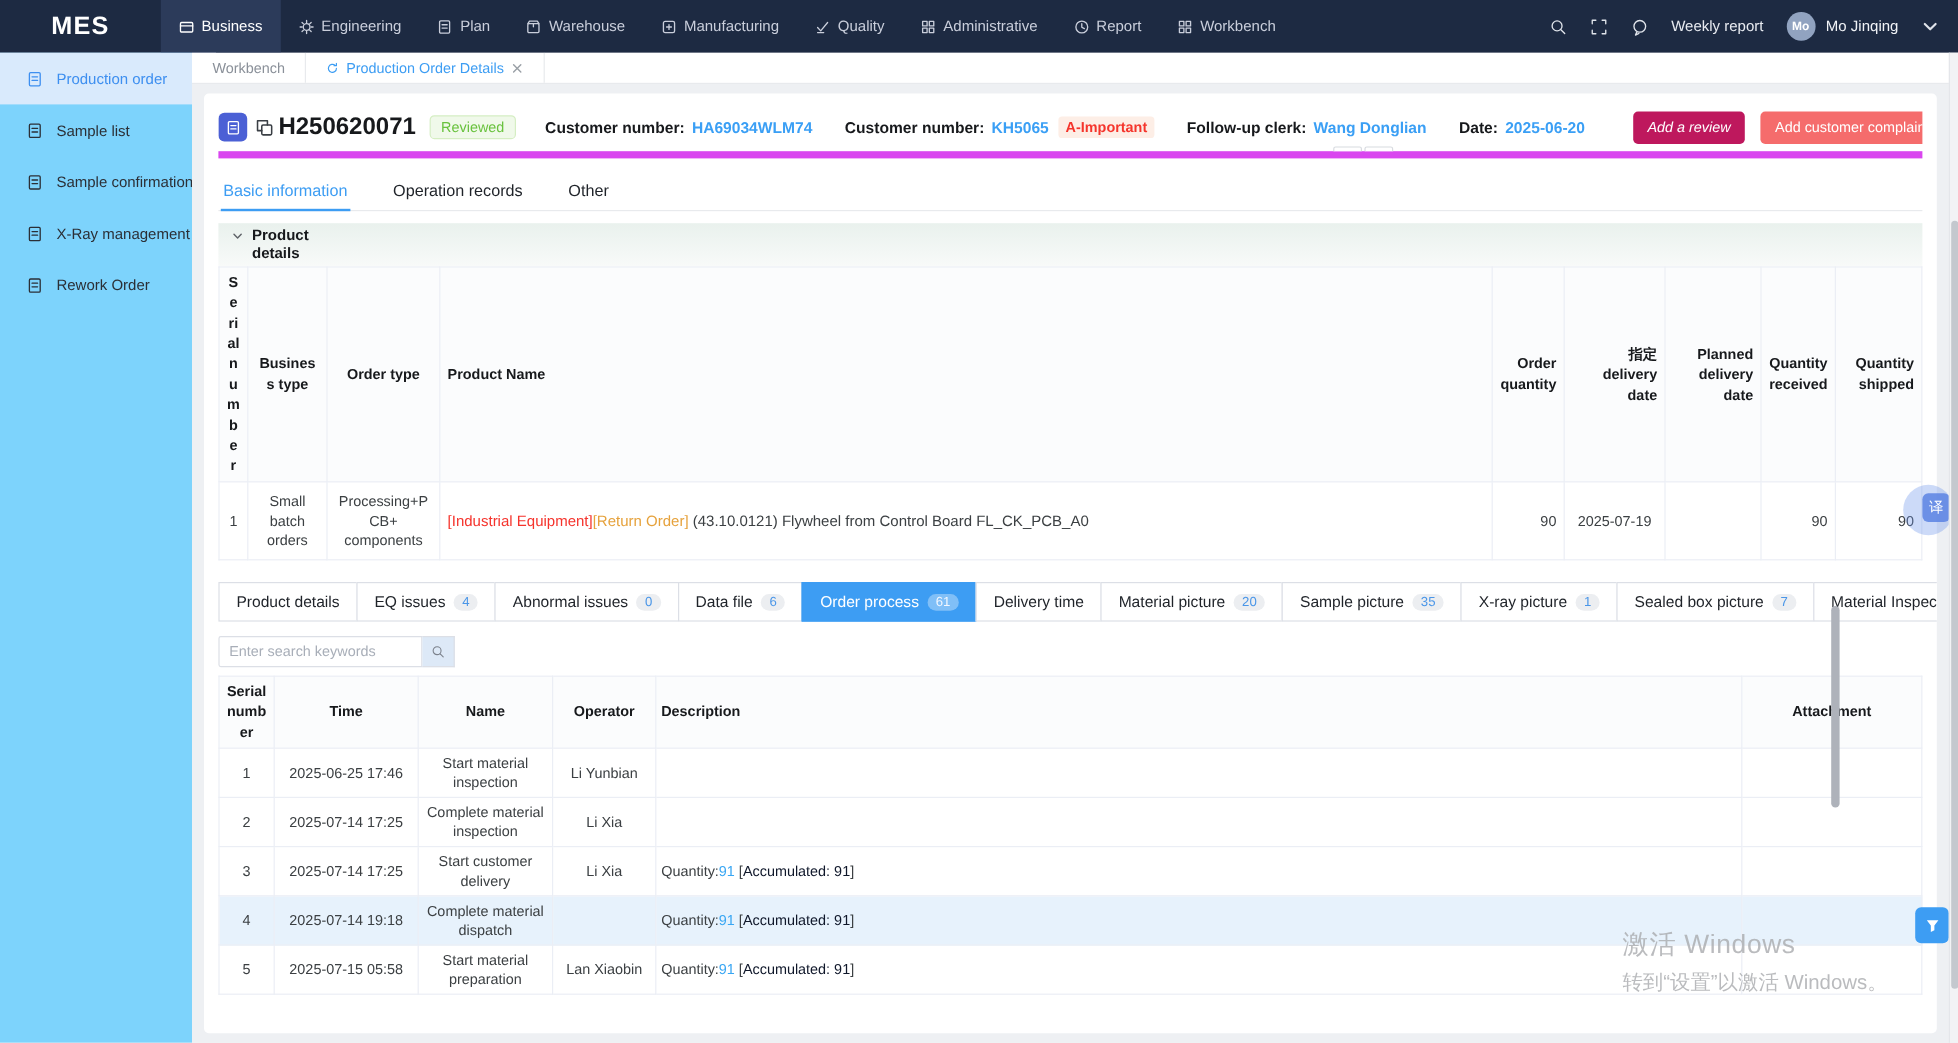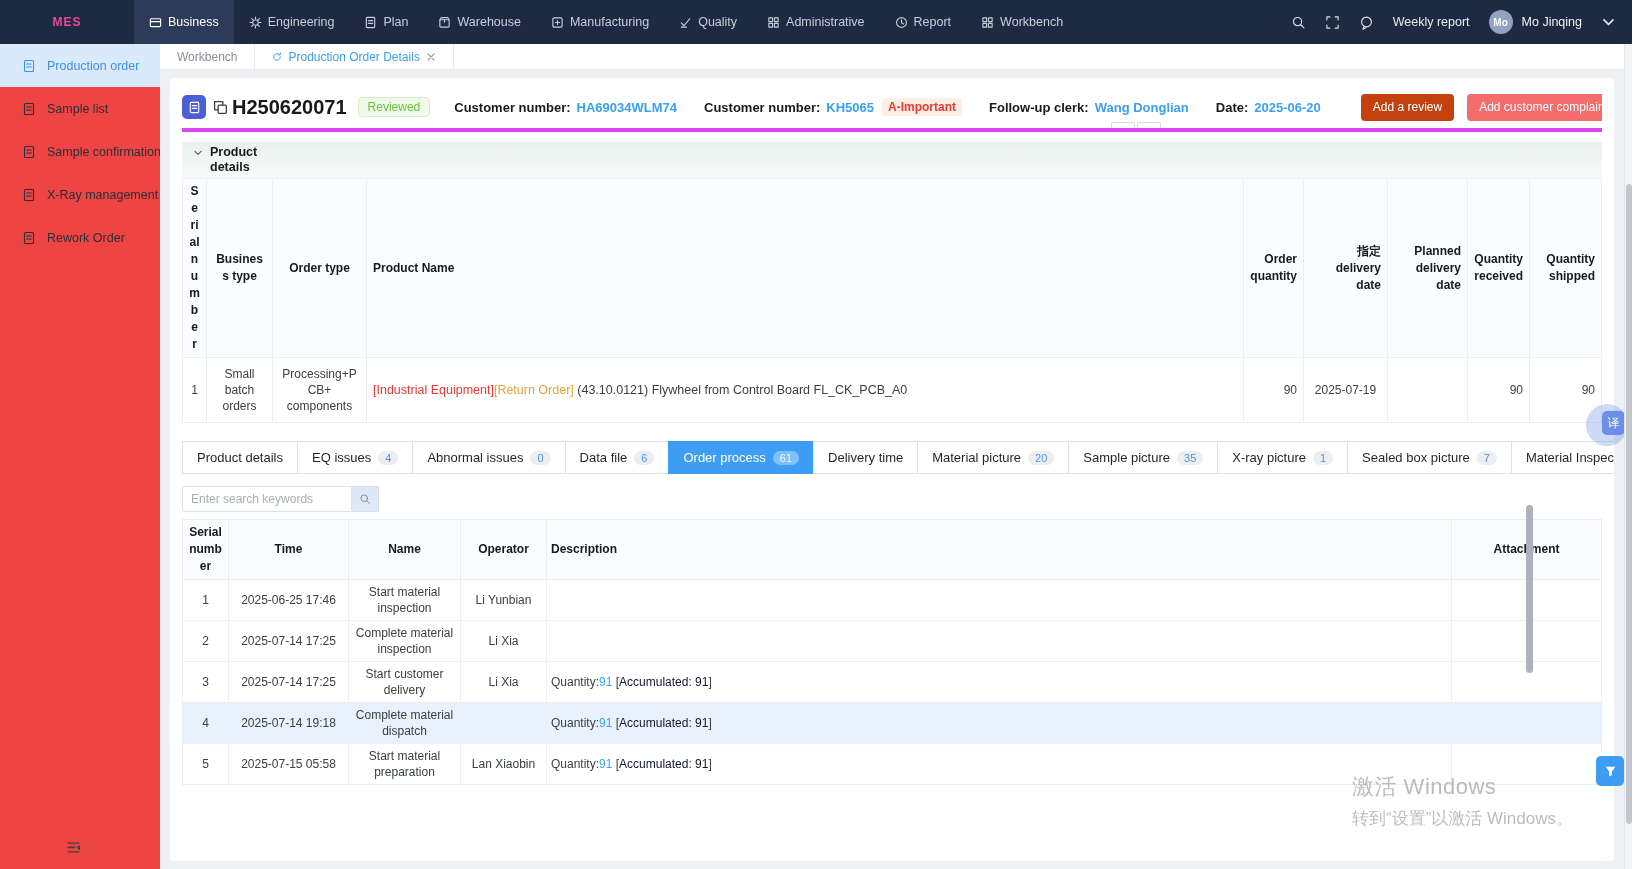--- a/index.html
+++ b/index.html
@@ -2,35 +2,35 @@
 <html><head>
 <meta charset="utf-8">
 <style>
   *{margin:0;padding:0;box-sizing:border-box}
   html,body{width:1632px;height:869px;overflow:hidden;background:#eef0f3;
     font-family:"Liberation Sans","DejaVu Sans",sans-serif;font-size:12.5px;color:#2b2f36}
   .icon svg{display:block;fill:none;stroke:currentColor;stroke-width:1.2;stroke-linecap:round;stroke-linejoin:round}
 
   
   .topnav{height:44px;background:#1d2a42;display:flex;align-items:center;color:#c9cedb}
-  .logo{width:134px;text-align:center;font-weight:bold;font-size:12px;color:#ec4899;letter-spacing:1px}
+  .logo{width:134px;text-align:center;font-weight:bold;font-size:21px;color:#ffffff;letter-spacing:1px}
   .nav-item{display:flex;align-items:center;gap:6px;padding:0 15px;height:44px;cursor:pointer;white-space:nowrap}
   .nav-item.active{background:#2c3b5a;color:#fff}
   .nav-item .icon svg{width:13px;height:13px}
   .nav-right{margin-left:auto;display:flex;align-items:center;gap:19px;padding-right:16px}
   .nav-right .icon svg{width:15px;height:15px;stroke:#dfe3ea}
   .weekly{color:#e8ebf1;font-size:12.5px;cursor:pointer}
   .avatar{width:24px;height:24px;border-radius:50%;background:#91a3c0;color:#fff;font-size:10px;
     display:flex;align-items:center;justify-content:center;font-weight:bold}
   .username{color:#f0f2f6;margin-left:-10px}
   .chev svg{width:9px;height:9px;stroke:#9aa4b6}
 
   
   .layout{display:flex;height:825px}
-  .sidebar{width:160px;background:#ef4444;display:flex;flex-direction:column;flex-shrink:0}
+  .sidebar{width:160px;background:#7dd3fc;display:flex;flex-direction:row;flex-shrink:0}
   .side-item{height:43px;display:flex;align-items:center;gap:11px;padding-left:22px;color:#2b2f36;
     cursor:pointer;white-space:nowrap;overflow:hidden;flex-shrink:0}
   .side-item .icon svg{width:14px;height:14px;stroke-width:1.1}
   .side-item.active{background:#d9eafc;color:#3d8ff0}
   .side-spacer{flex:1}
   .side-collapse{padding:12px 0 14px 66px;color:#3a3f45;cursor:pointer}
   .side-collapse svg{width:15px;height:15px}
 
   .content{flex:1;background:#eef0f3;position:relative;overflow:hidden}
   .tabbar{height:26px;background:#fff;display:flex;border-bottom:1px solid #e8eaed}
@@ -38,21 +38,21 @@
     border-right:1px solid #e8eaed;cursor:pointer;white-space:nowrap}
   .tb-tab.active{color:#3d9df3}
   .tb-tab .icon svg{width:10px;height:10px}
   .tb-tab .closex svg{stroke:#9aa0a6}
 
   
   .card{margin:8px 18px 0 10px;background:#fff;border-radius:4px;height:783px;
     padding:8px 12px 0;position:relative;overflow:hidden}
 
   .order-header{display:flex;align-items:center;height:46px;position:relative;overflow:hidden;
-    border-bottom:4px solid #d946ef}
+    border-bottom:6px solid #d946ef}
   .order-icon{width:24px;height:24px;border-radius:5px;background:#4b60d5;display:flex;
     align-items:center;justify-content:center;flex-shrink:0}
   .order-icon svg{width:13px;height:13px;stroke:#fff}
   .copy-ic{margin-left:7px;cursor:pointer}
   .copy-ic svg{width:15px;height:15px;stroke:#3a3f45}
   .order-no{font-size:20px;font-weight:bold;color:#17191c;margin:0 11px 0 4px;white-space:nowrap}
   .status-badge{background:#f0f9ea;color:#69c23e;border:1px solid #d5eec3;font-size:12px;
     padding:2px 9px;border-radius:4px;margin-right:24px;white-space:nowrap}
   .hfield{display:flex;align-items:center;margin-right:27px;font-size:13px;white-space:nowrap}
   .flabel{font-weight:bold;color:#17191c;margin-right:6px}
@@ -370,29 +370,34 @@
             <div class="hfield">
               <span class="flabel">Follow-up clerk:</span>
               <span class="fvalue">Wang Donglian</span>
             </div>
           </div>
         <div class="hfield hdate">
           <span class="flabel">Date:</span>
           <span class="fvalue">2025-06-20</span>
         </div>
         <div id="order-buttons" style="display:flex">
-            <button class="hbtn" style="background: #c2410c;">Add a review</button>
+            <button class="hbtn" style="background: #be185d; font-style: italic;">Add a review</button>
             <button class="hbtn" style="background: rgb(245, 108, 108);">Add customer complaints</button>
           </div>
         <div class="mini-boxes">
           <span class="mini-box"></span>
           <span class="mini-box"></span>
         </div>
       </div>
 
+      <div class="main-tabs" id="main-tabs">
+          <div class="mtab active">Basic information</div>
+          <div class="mtab">Operation records</div>
+          <div class="mtab">Other</div>
+        </div>
 
       <div class="section-header">
         <span class="icon sec-chevron">
             <svg viewBox="0 0 10 10">
               <path d="M2 3.3l3 3 3-3"></path>
             </svg>
           </span>
         <span class="sec-title">Product details</span>
       </div>
 

